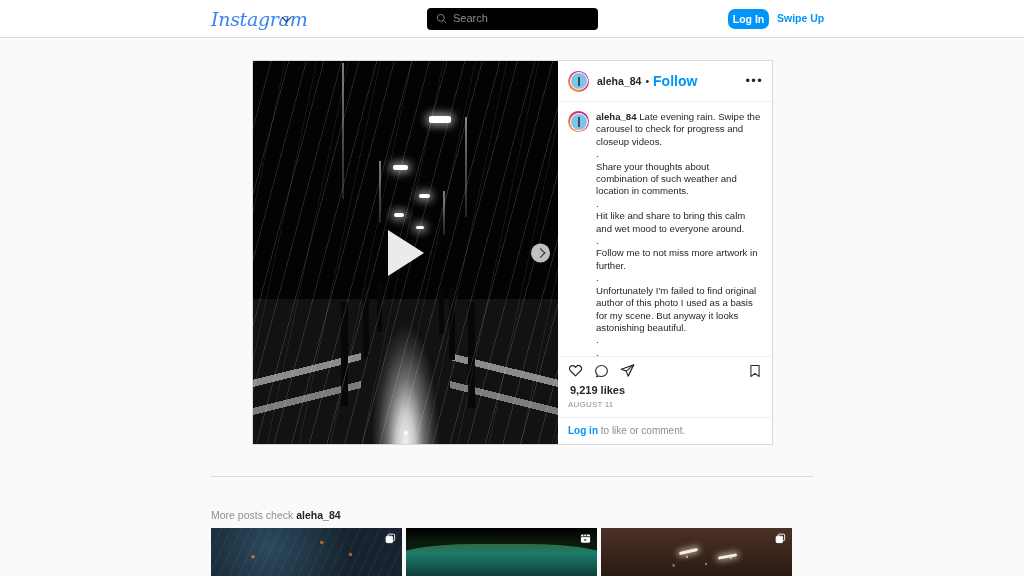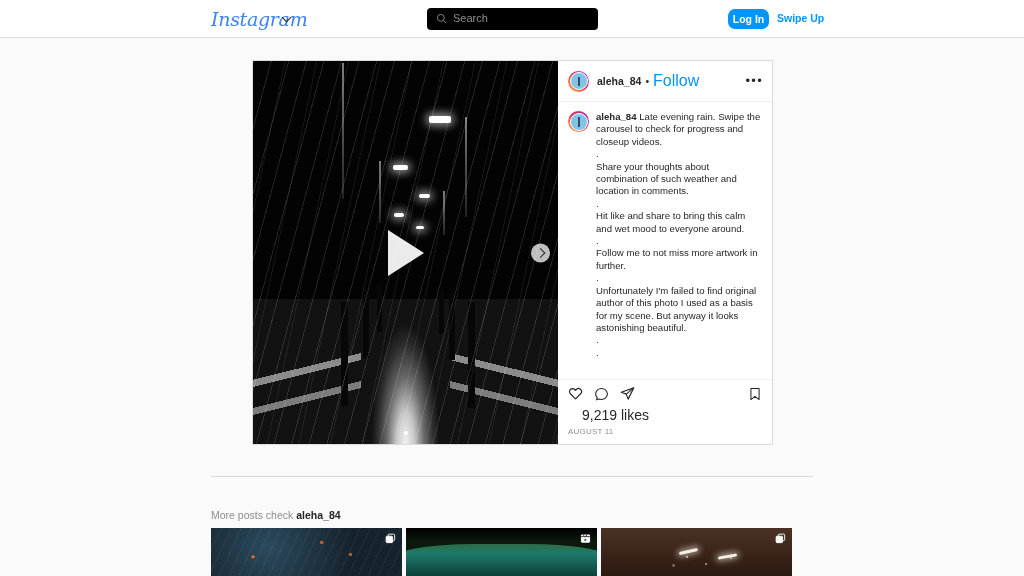--- a/index.html
+++ b/index.html
@@ -162,21 +162,21 @@
     content:""; position:absolute; left:50%; top:22%;
     transform:translateX(-50%);
     width:2px; height:60%; background:#3b4a63;
   }
   .uname {
     font-size: 10.5px; font-weight: 700; margin-left: 8px;
     color: #262626; cursor: pointer;
   }
   .sep-dot { font-size: 10.5px; color: #262626; margin: 0 4px; }
   .follow {
-    font-size: 16px; font-weight: 400; color: #0095f6; cursor: pointer;
+    font-size: 14px; font-weight: 700; color: #0095f6; cursor: pointer;
   }
   .more-dots {
     margin-left: auto; letter-spacing: 1.3px;
     font-size: 13px; color: #262626; cursor: pointer;
     line-height: 8px;
   }
 
   
   .caption-wrap {
     flex: 1; overflow: hidden;
@@ -193,21 +193,21 @@
   
   .actions {
     height: 28px; flex: none;
     display: flex; align-items: center;
     padding: 0 10px; gap: 11px;
     border-top: 1px solid #efefef;
   }
   .act-ic { cursor: pointer; display: block; }
   .save-ic { margin-left: auto; cursor: pointer; }
   .likes {
-    font-size: 14px; font-weight: 400; padding: 0 24px; color: #262626;
+    font-size: 11px; font-weight: 700; padding: 0 12px; color: #262626;
   }
   .date {
     font-size: 8px; color: #8e8e8e; padding: 4px 10px 8px 10px;
     letter-spacing: .2px;
   }
   .loginrow {
     border-top: 1px solid #efefef; flex: none;
     padding: 7px 10px 8px 10px; font-size: 10px; color: #8e8e8e;
   }
   .loginrow a { color: #0095f6; font-weight: 600; text-decoration: none; cursor: pointer; }
@@ -355,20 +355,23 @@
           <path d="M22 3 10 13"></path>
       </svg>
       <svg class="save-ic" width="14" height="14" viewBox="0 0 24 24" fill="none" stroke="#262626" stroke-width="1.8" stroke-linejoin="round">
         <path d="M5 2.5h14v19l-7-5.5-7 5.5z"></path>
       </svg>
     </div>
 
     <div class="likes">9,219 likes</div>
     <div class="date">AUGUST 11</div>
 
+    <div class="loginrow">
+      <a>Log in</a><span> to like or comment.</span>
+    </div>
   </div>
 </div>
 
 <div class="divider"></div>
 
 <div class="more-title"><span>More posts check </span><b>aleha_84</b></div>
 
 <div class="thumbs">
   <div class="thumb t1">
     <svg class="badge" width="11" height="11" viewBox="0 0 24 24">

